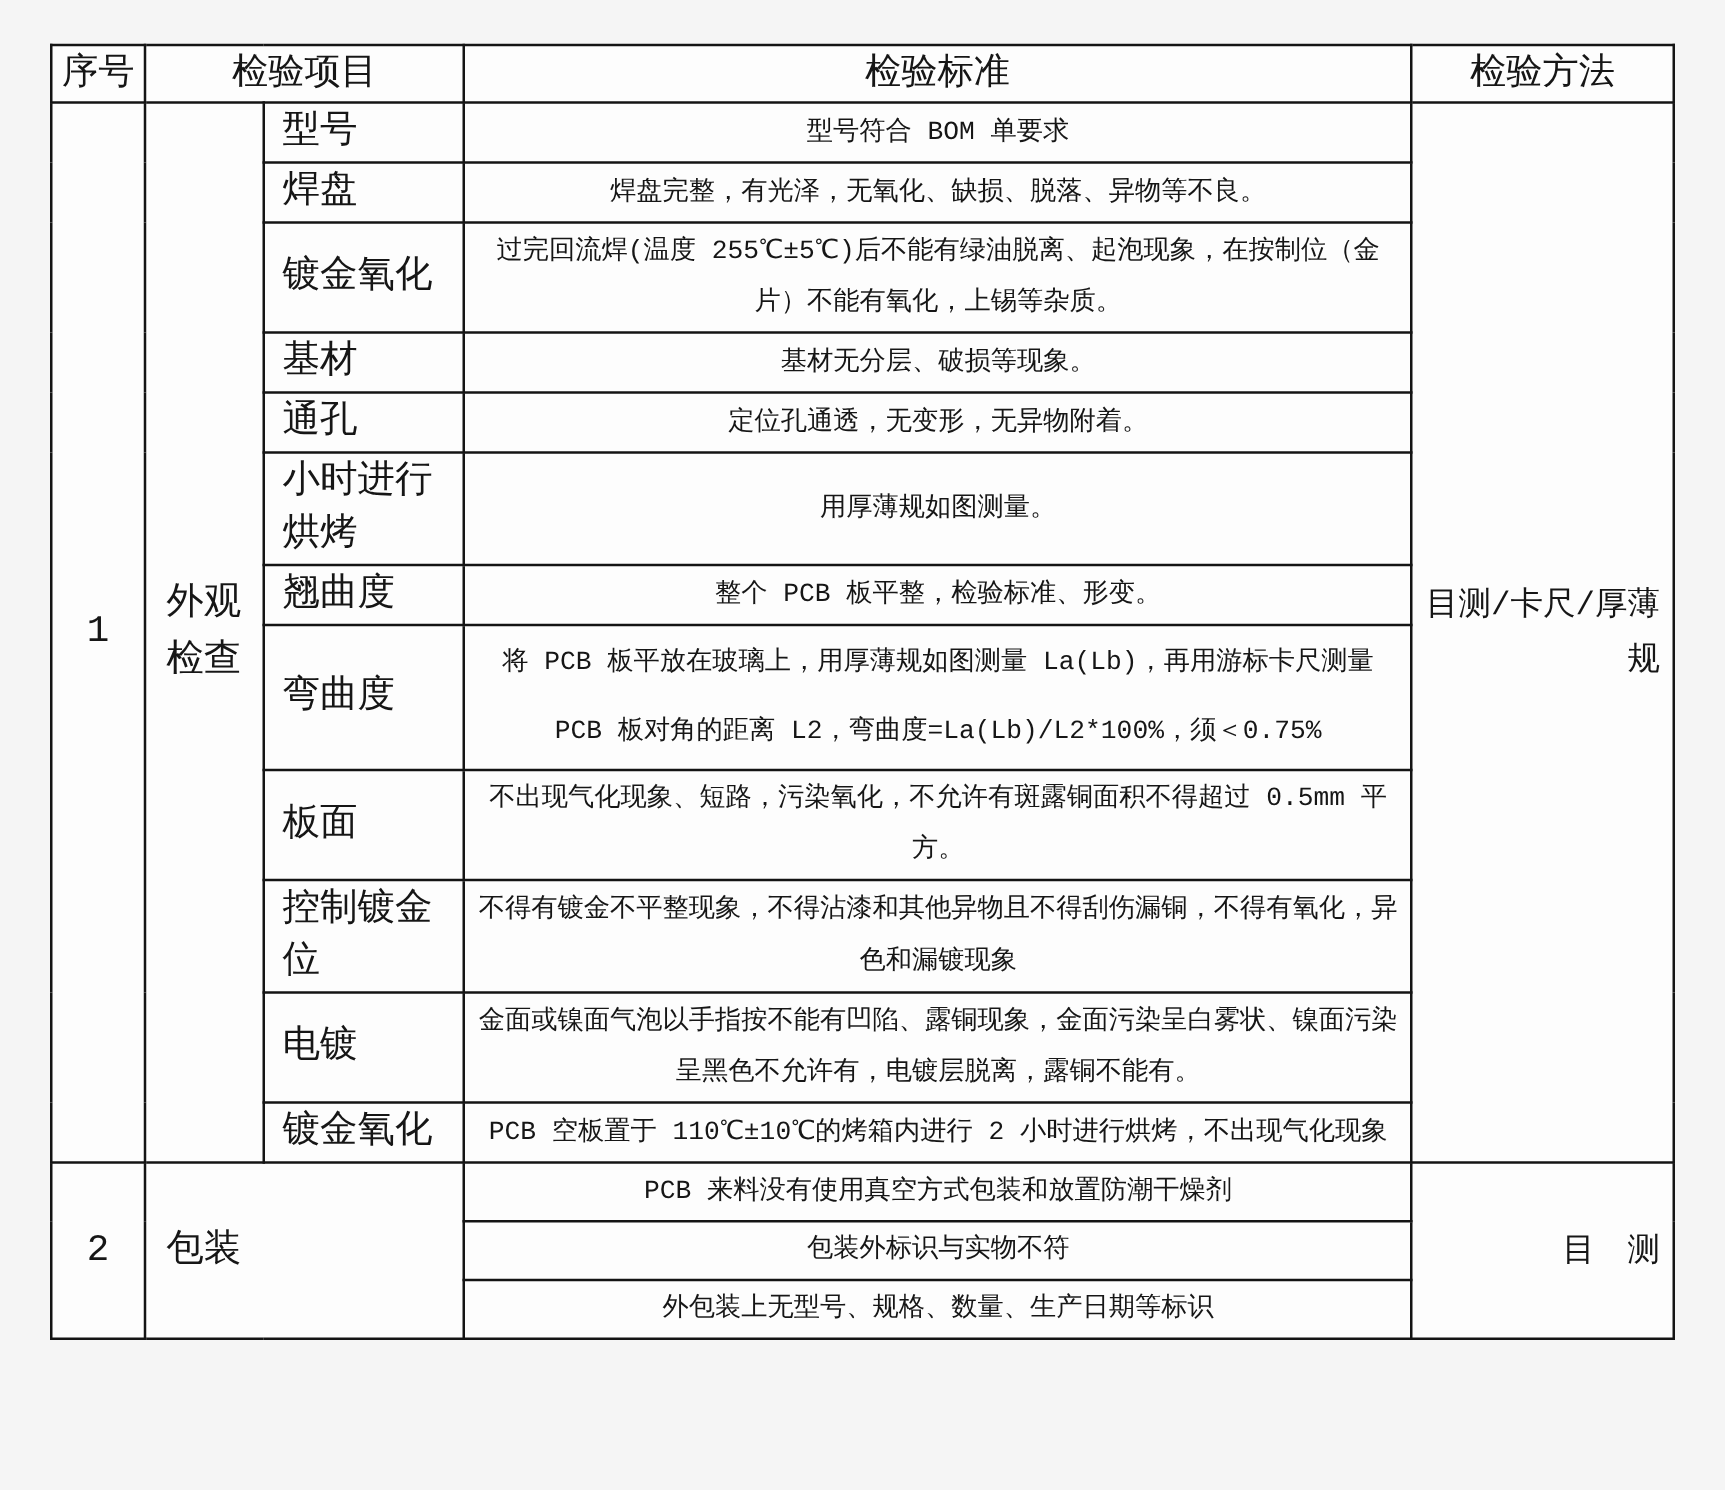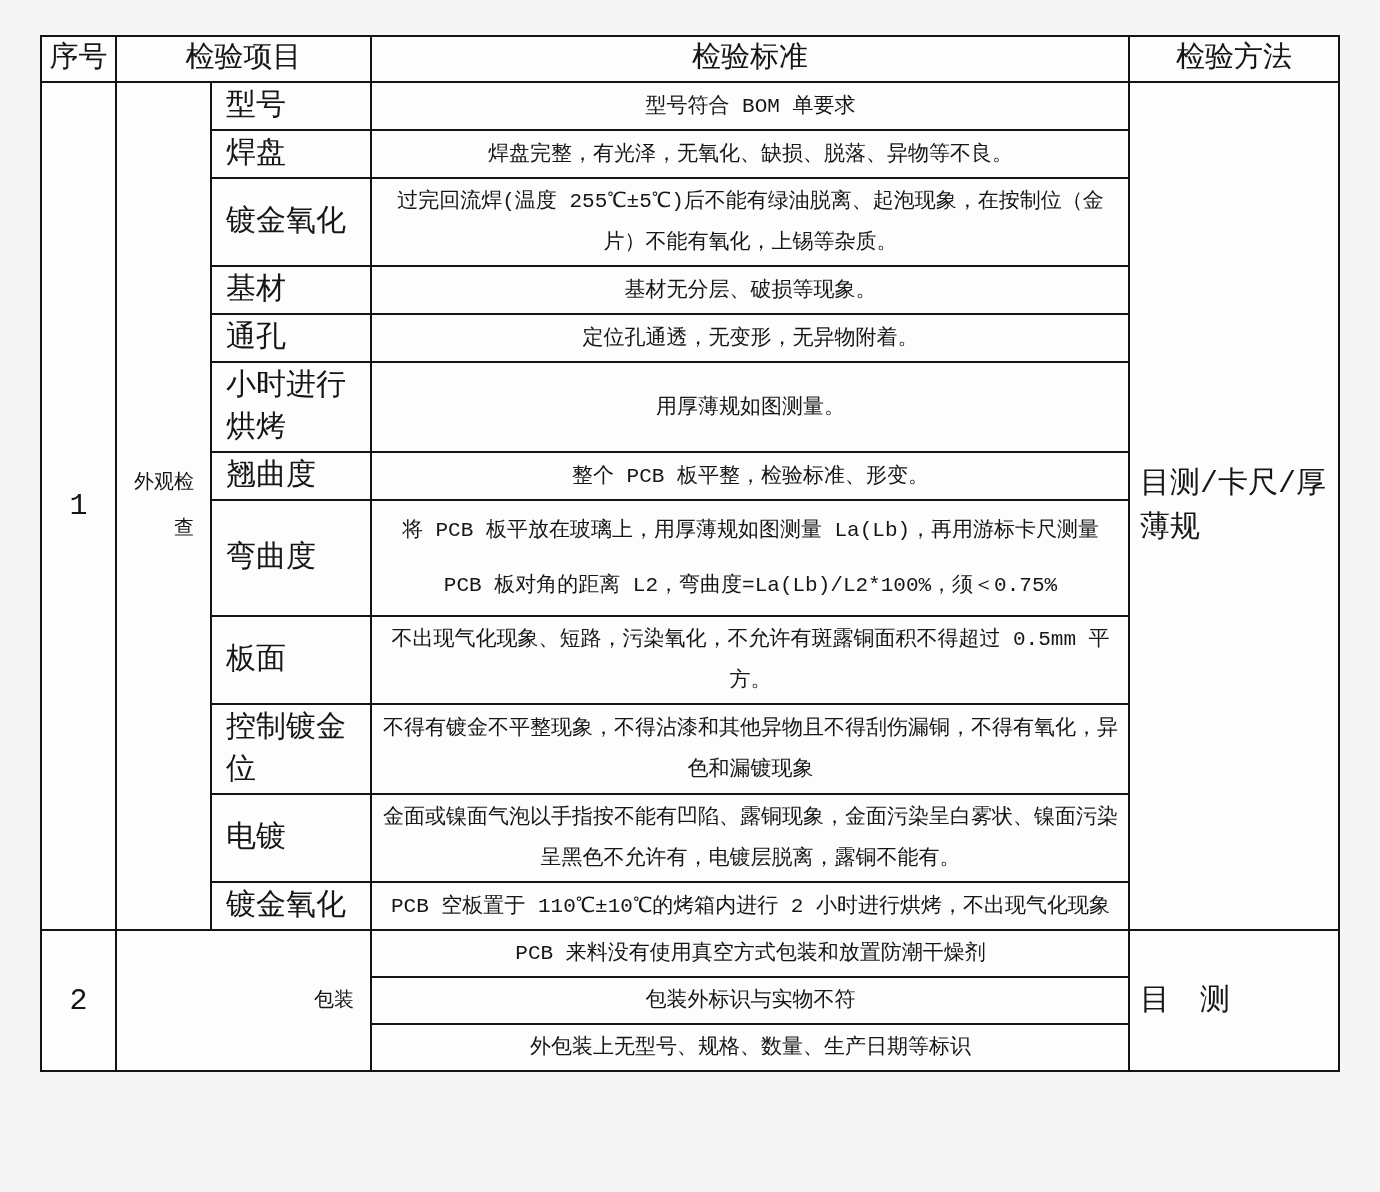--- a/index.html
+++ b/index.html
@@ -39,41 +39,41 @@
     text-align: center;
     padding: 1px 2px;
   }
   td.c-no {
     text-align: center;
     font-size: 30px;
     line-height: 40px;
     padding: 2px 4px;
   }
   td.c-cat {
-    text-align: right;
-    font-size: 20px;
+    text-align: left;
+    font-size: 30px;
     line-height: 46px;
     padding: 2px 16px;
   }
   td.c-item {
     text-align: left;
     font-size: 30px;
     line-height: 42px;
     padding: 2px 14px;
   }
   td.c-std {
     text-align: center;
     font-size: 21px;
     line-height: 41px;
     padding: 2px 6px 2px 7px;
     height: 40px;
   }
   td.c-method {
-    text-align: left;
-    font-size: 30px;
+    text-align: right;
+    font-size: 26px;
     line-height: 44px;
     padding: 2px 10px;
     vertical-align: middle;
   }
   
   tbody#table-body tr:nth-child(3) td.c-item {
     text-align: justify;
     text-justify: inter-character;
   }
   

